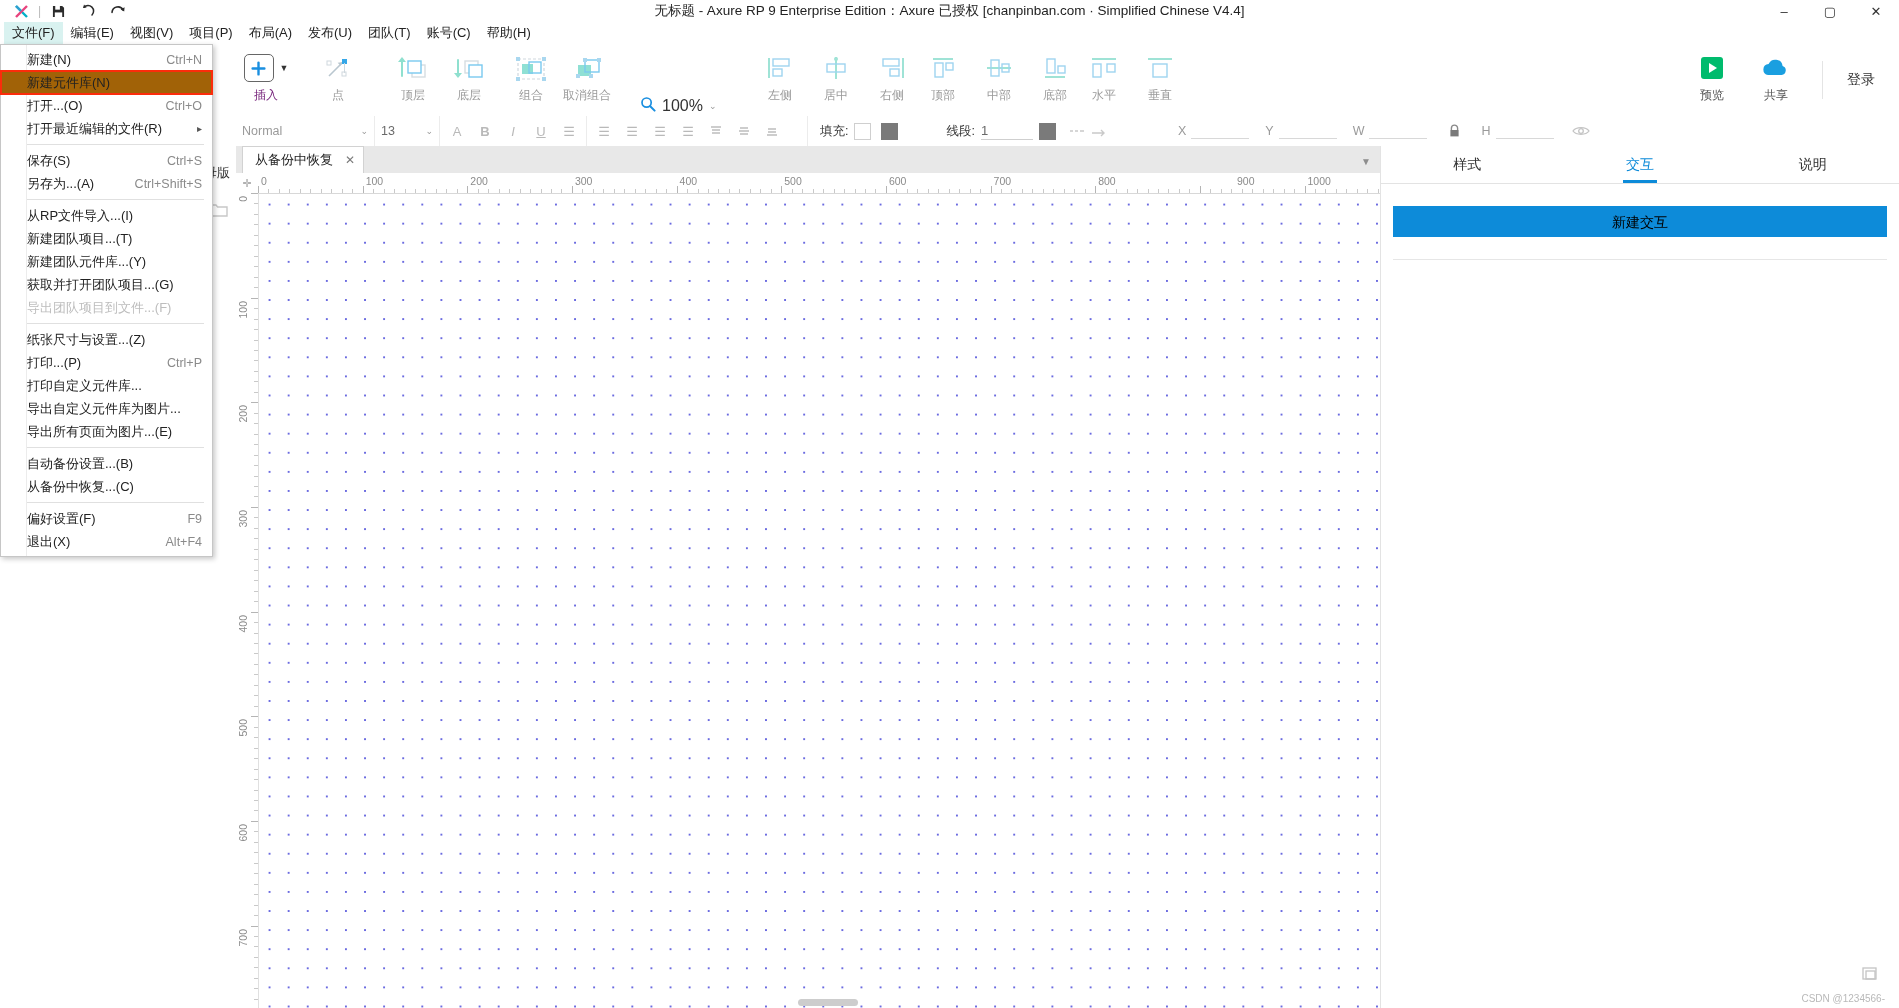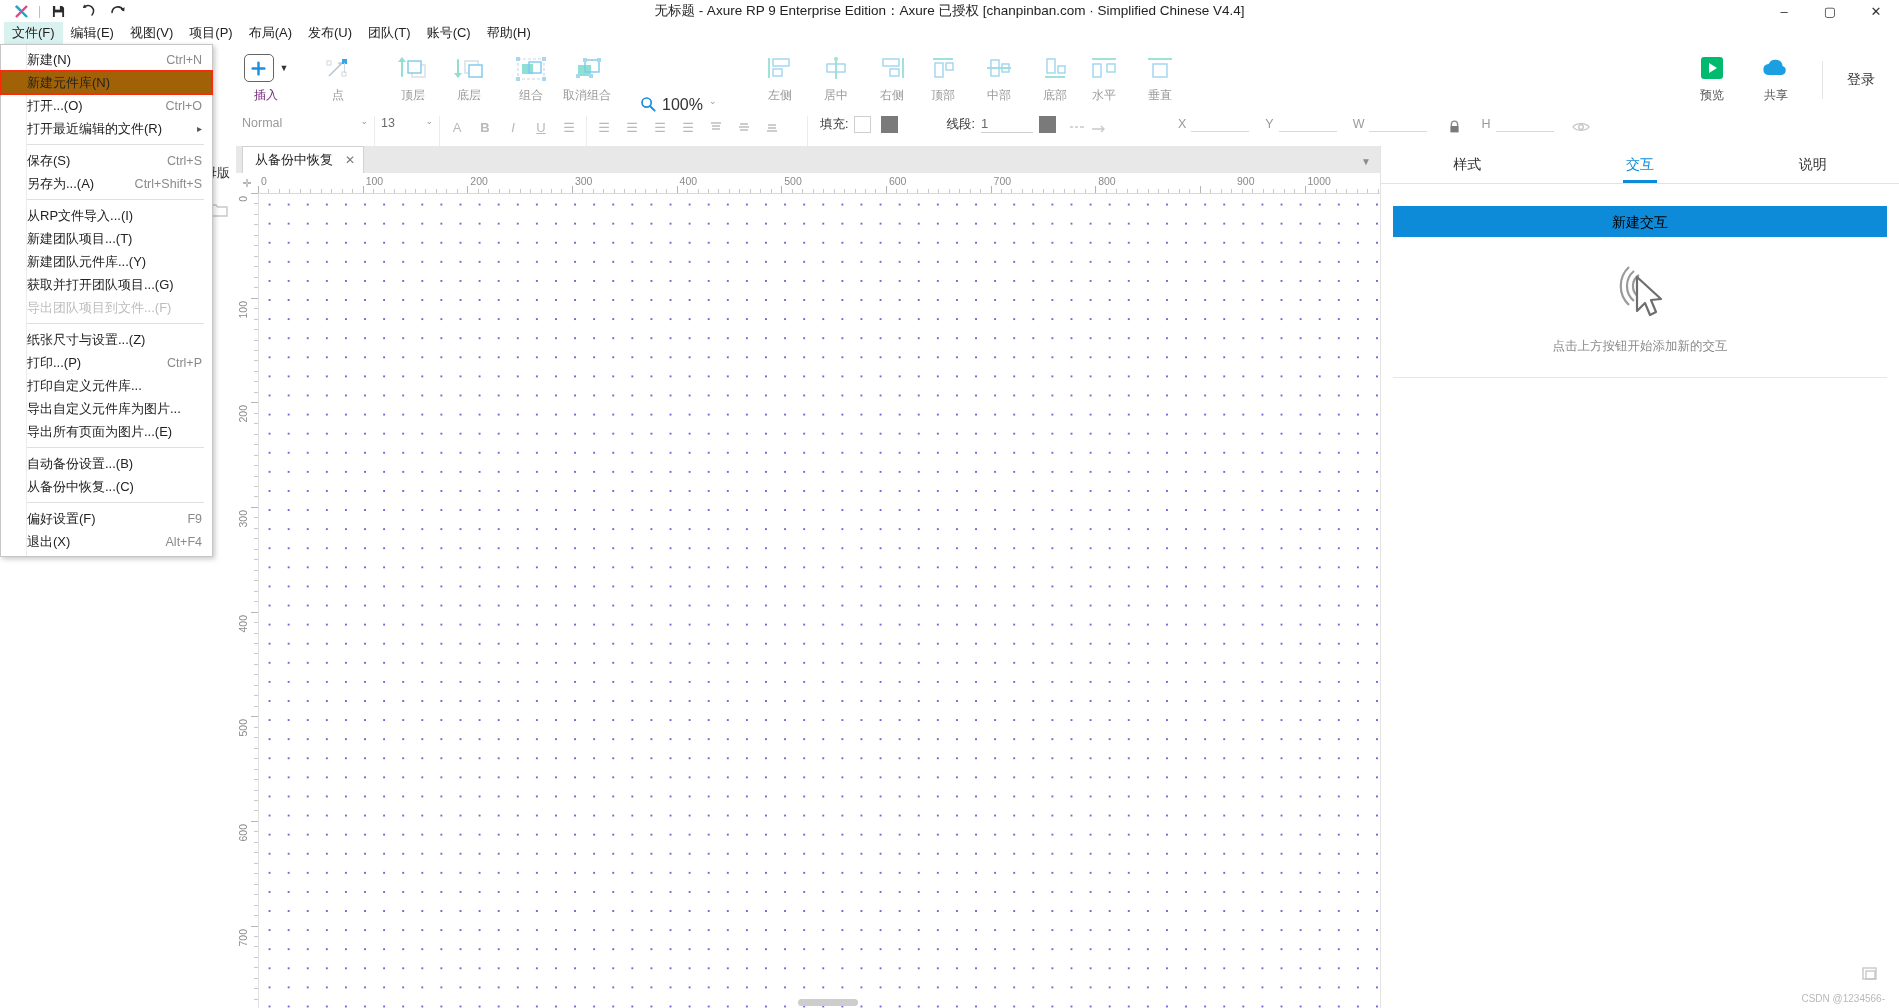--- a/index.html
+++ b/index.html
@@ -40,34 +40,34 @@
   .dd-railline{position:absolute;left:25px;top:0;bottom:0;width:1px;background:#ececec;}
 
   
   .toolbar{position:absolute;left:0;top:44px;width:1899px;height:72px;background:#fff;border-bottom:1px solid #ededed;}
   .tbgroup{position:absolute;top:0;height:72px;display:flex;align-items:center;}
   .tool{width:56px;height:66px;display:flex;flex-direction:column;align-items:center;justify-content:flex-start;padding-top:8px;cursor:default;}
   .tool .ic{height:34px;display:flex;align-items:center;justify-content:center;}
   .tool .lb{font-size:12px;color:#9a9a9a;margin-top:2px;}
   .tool.strong .lb{color:#701a75;}
   .zoombox{display:flex;align-items:flex-end;height:66px;padding-top:10px;}
-  .zoom-inner{display:flex;gap:6px;border-bottom:1px solid #8d8d8d;padding-bottom:2px;}
+  .zoom-inner{display:flex;align-items:center;gap:6px;border-bottom:1px solid #8d8d8d;padding-bottom:2px;}
   .zoom-val{font-size:16px;color:#333;}
   .caret{font-size:9px;color:#9a9a9a;}
 
   
   .acct{position:absolute;right:0;top:0;height:72px;display:flex;align-items:center;padding-right:14px;}
   .acct .tool{width:64px;}
   .acct .tool .lb{color:#555;}
   .acct-sep{width:1px;height:38px;background:#e4e4e4;margin:0 14px;}
   .login{font-size:14px;color:#333;padding:0 10px;}
 
   
   .formatbar{position:absolute;left:0;top:116px;width:1899px;height:30px;background:#fff;border-bottom:1px solid #e3e3e3;display:flex;align-items:center;}
-  .fb-cell{display:flex;align-items:flex-start;height:30px;padding:0 6px;}
+  .fb-cell{display:flex;align-items:center;height:30px;padding:0 6px;}
   .fb-sep{width:1px;height:30px;background:#ececec;}
   .fb-btn{width:22px;height:22px;display:flex;align-items:center;justify-content:center;color:#b9b9b9;font-size:13px;}
   .fb-label{font-size:12.5px;color:#333;padding:0 6px;}
   .fb-underline{display:inline-block;border-bottom:1px solid #cfcfcf;min-width:52px;height:16px;}
   .swatch{width:15px;height:15px;border:1px solid #cfcfcf;background:#fff;}
   .swatch.dark{background:#7a7a7a;border-color:#7a7a7a;}
   .fb-field{display:flex;align-items:center;gap:5px;font-size:12.5px;color:#9a9a9a;}
   .fb-field .line{display:inline-block;width:58px;border-bottom:1px solid #d8d8d8;height:15px;}
 
   
@@ -763,31 +763,20 @@
   </div>
 
   <div class="rightpanel" style="width:518px;">
     <div class="rp-tabs" id="rpTabs">
         <div class="rp-tab">样式</div>
         <div class="rp-tab active">交互</div>
         <div class="rp-tab">说明</div>
       </div>
     <div class="rp-body">
       <button class="rp-newbtn">新建交互</button>
-      <div class="rp-empty">
-        <div>
-          <svg width="62" height="58" viewBox="0 0 62 58">
-            <path d="M30 34 a13 13 0 0 1 0 -22" fill="none" stroke="#9a9a9a" stroke-width="2.2"></path>
-            <path d="M25 38 a19.5 19.5 0 0 1 0 -30" fill="none" stroke="#9a9a9a" stroke-width="2.2"></path>
-            <path d="M20 42 a26 26 0 0 1 0 -38" fill="none" stroke="#9a9a9a" stroke-width="2.2"></path>
-            <path d="M28 14 L28 48 L36 40 L41 52 L47 49 L42 37 L52 36 Z" fill="#fff" stroke="#6e6e6e" stroke-width="2.2" stroke-linejoin="round"></path>
-          </svg>
-        </div>
-        <div class="rp-hint">点击上方按钮开始添加新的交互</div>
-      </div>
       <div class="rp-divider"></div>
     </div>
     <div class="br-icon">
       <svg width="17" height="15" viewBox="0 0 17 15">
           <rect x="1" y="2" width="13" height="11" fill="none" stroke="#c4c4c4" stroke-width="1.3"></rect>
           <rect x="4" y="5" width="9" height="8" fill="none" stroke="#c4c4c4" stroke-width="1.3"></rect>
         </svg>
     </div>
     <div class="watermark">CSDN @1234566-</div>
   </div>

